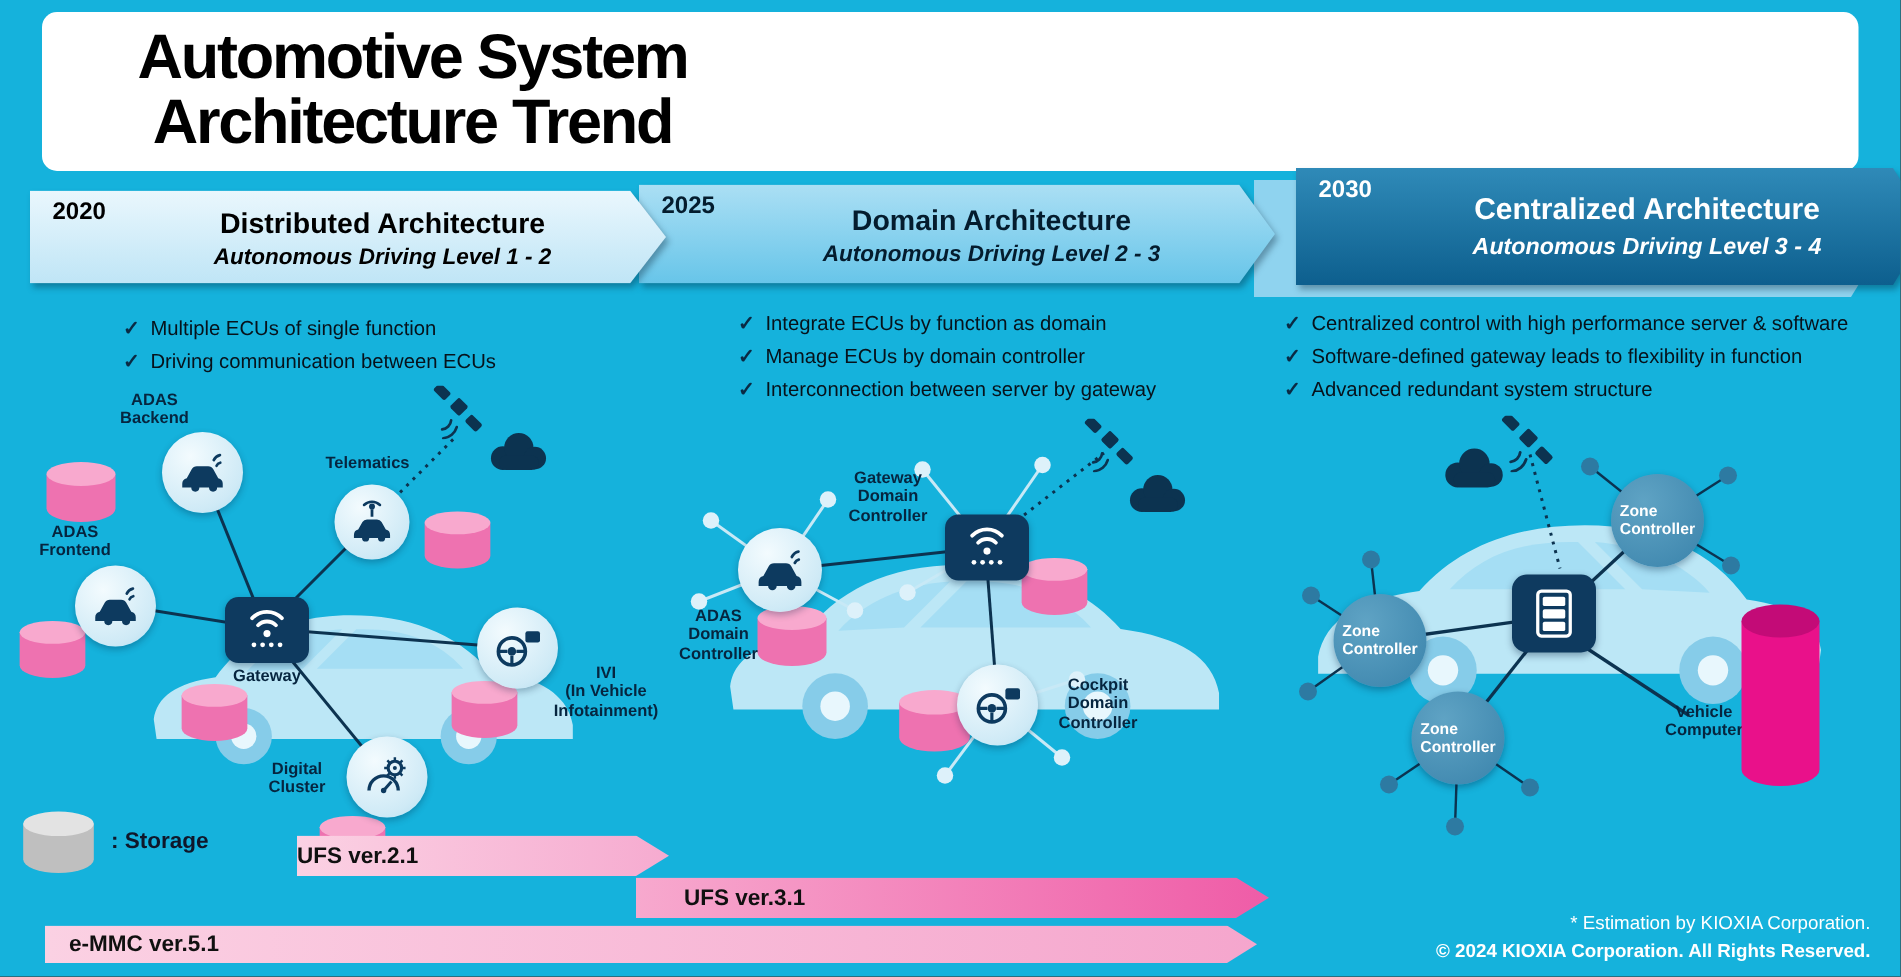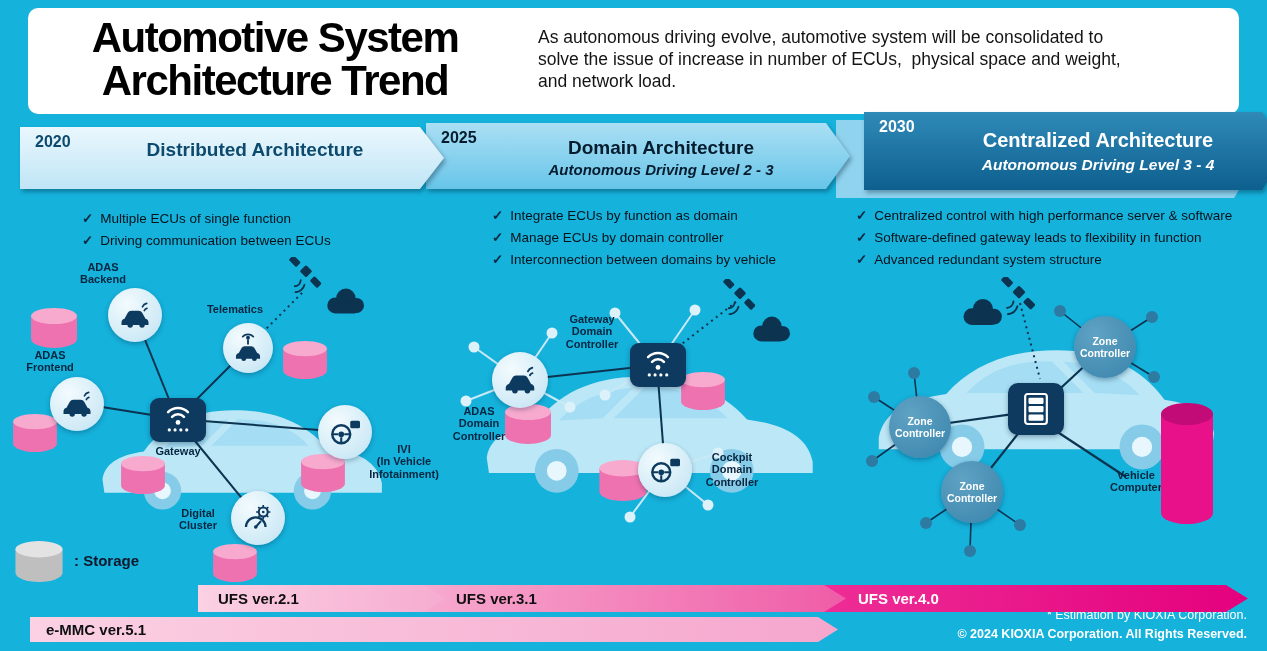--- a/index.html
+++ b/index.html
@@ -18,21 +18,21 @@
 
   
   .banner{position:absolute;filter:drop-shadow(2px 3px 2px rgba(0,25,45,.35));}
   .banner .shape{position:absolute;inset:0;
      clip-path:polygon(0 0,calc(100% - 24px) 0,100% 50%,calc(100% - 24px) 100%,0 100%);}
   .banner .year{position:absolute;left:15px;top:6px;font-size:16px;font-weight:bold;}
   .banner .btitle{position:absolute;left:80px;right:34px;text-align:center;font-weight:bold;}
   .banner .bsub{position:absolute;left:80px;right:34px;text-align:center;font-weight:bold;font-style:italic;}
   .b1{left:20px;top:127px;width:424px;height:62px;z-index:3}
   .b1 .shape{background:linear-gradient(180deg,#eaf7fd,#bfe5f6)}
-  .b1 .year,.b1 .btitle,.b1 .bsub{color:#0c4a6e}
+  .b1 .year,.b1 .btitle,.b1 .bsub{color:#000000}
   .b1 .btitle{top:12px;font-size:19px}
   .b1 .bsub{top:36px;font-size:15px}
   .b2{left:426px;top:123px;width:424px;height:66px;z-index:2}
   .b2 .shape{background:linear-gradient(180deg,#abdff4,#67c5e9)}
   .b2 .year,.b2 .btitle,.b2 .bsub{color:#041c2e}
   .b2 .btitle{top:14px;font-size:19px}
   .b2 .bsub{top:38px;font-size:15px}
   .b3{left:864px;top:112px;width:422px;height:78px;z-index:1}
   .b3 .shape{background:linear-gradient(180deg,#2f8ab8,#0d5f8e)}
   .b3 .year,.b3 .btitle,.b3 .bsub{color:#fff}
@@ -51,21 +51,21 @@
   .phase{position:absolute;}
   .node-circle{position:absolute;border-radius:50%;
      background:radial-gradient(circle at 35% 30%,#f3fbfe,#cfeaf6 70%,#b4ddef);
      box-shadow:0 2px 5px rgba(0,30,60,.3);
      display:flex;align-items:center;justify-content:center;color:#0d3a5f;}
   .node-box{position:absolute;background:#0e3a5f;border-radius:9px;
      box-shadow:0 2px 5px rgba(0,30,60,.35);
      display:flex;align-items:center;justify-content:center;color:#fff;}
   .zone{position:absolute;border-radius:50%;
      background:radial-gradient(circle at 35% 30%,#5fa3c4,#3a83ab);
-     color:#fff;font-weight:bold;font-size:10.5px;text-align:center;line-height:1.15;
+     color:#fff;font-weight:bold;font-size:10.5px;line-height:1.15;
      display:flex;align-items:center;justify-content:center;
      box-shadow:0 2px 5px rgba(0,30,60,.35);}
   .node-label{position:absolute;font-size:11px;font-weight:bold;color:#06253f;
      text-align:center;line-height:1.12;}
 
   
   .legend-label{font-size:15px;font-weight:bold;color:#0f172a}
 
   
   .tl{position:absolute;height:27px;line-height:27px;font-size:15px;font-weight:bold;
@@ -153,29 +153,27 @@
       <ellipse cx="29" cy="13" rx="26" ry="11" fill="#c30b77"></ellipse>
     </symbol>
   </defs>
 </svg>
 
 <div id="frame">
 
   <div class="abs card"></div>
   <h1 class="abs title pre">Automotive System
 Architecture Trend</h1>
-  <p class="abs desc prewrap">As autonomous driving evolve, automotive system will be consolidated to
-solve the issue of increase in number of ECUs,  physical space and weight,
-and network load.</p>
 
   <div class="abs b3back"></div>
   <div class="banner b1">
     <div class="shape"></div>
     <span class="year">2020</span>
     <div class="btitle">Distributed Architecture</div>
+    <div class="bsub">Autonomous Driving Level 1 - 2</div>
   </div>
   <div class="banner b2">
     <div class="shape"></div>
     <span class="year">2025</span>
     <div class="btitle">Domain Architecture</div>
     <div class="bsub">Autonomous Driving Level 2 - 3</div>
   </div>
   <div class="banner b3">
     <div class="shape"></div>
     <span class="year">2030</span>
@@ -197,21 +195,21 @@
     <li>
         <span class="check">✓</span>
         <span>Integrate ECUs by function as domain</span>
       </li>
     <li>
         <span class="check">✓</span>
         <span>Manage ECUs by domain controller</span>
       </li>
     <li>
         <span class="check">✓</span>
-        <span>Interconnection between domains by vehicle</span>
+        <span>Interconnection between server by gateway</span>
       </li>
   </ul>
   <ul class="abs bullets" style="left:856px;top:208px;width:402px">
     <li>
         <span class="check">✓</span>
         <span>Centralized control with high performance server &amp; software</span>
       </li>
     <li>
         <span class="check">✓</span>
         <span>Software-defined gateway leads to flexibility in function</span>
@@ -268,21 +266,21 @@
         </svg>
       </div>
     <div class="node-label pre" style="left:58px;top:6px;width:70px">ADAS
 Backend</div>
 
     <div class="node-circle" style="left:213px;top:68px;width:50px;height:50px">
       <svg width="34" height="34">
           <use href="#ic-telem"></use>
         </svg>
       </div>
-    <div class="node-label" style="left:185px;top:48px;width:80px">Telematics</div>
+    <div class="node-label" style="left:195px;top:48px;width:80px">Telematics</div>
 
     <div class="node-circle" style="left:40px;top:122px;width:54px;height:54px">
       <svg width="36" height="36">
           <use href="#ic-car"></use>
         </svg>
       </div>
     <div class="node-label pre" style="left:2px;top:94px;width:76px">ADAS
 Frontend</div>
 
     <div class="node-box" style="left:140px;top:143px;width:56px;height:44px">
@@ -450,20 +448,19 @@
     <svg class="abs" style="left:310px;top:146px" width="58" height="126">
         <use href="#cyl-magenta"></use>
       </svg>
   </div>
 
   <svg class="abs" style="left:12px;top:540px" width="54" height="43">
       <use href="#cyl-gray"></use>
     </svg>
   <span class="abs legend-label" style="left:74px;top:552px">: Storage</span>
 
-  <div class="tl" style="left:824px;top:585px;width:424px;z-index:8;background:linear-gradient(90deg,#ee2d96,#e4007d);color:#fff;padding-left:34px">UFS ver.4.0</div>
   <div class="tl" style="left:424px;top:585px;width:422px;z-index:9;background:linear-gradient(90deg,#f7a9ce,#ef5ca7);color:#101010;padding-left:32px">UFS ver.3.1</div>
-  <div class="tl" style="left:198px;top:585px;width:248px;z-index:10;background:linear-gradient(90deg,#fbd1e3,#f6abd0);color:#101010;padding-left:20px">UFS ver.2.1</div>
+  <div class="tl" style="left:198px;top:557px;width:248px;z-index:10;background:linear-gradient(90deg,#fbd1e3,#f6abd0);color:#101010;">UFS ver.2.1</div>
   <div class="emmc" style="left:30px;top:617px;width:808px;z-index:10;background:linear-gradient(90deg,#fbd1e3,#f5a6cd);color:#101010;padding-left:16px">e-MMC ver.5.1</div>
 
   <div class="abs footer-est">* Estimation by KIOXIA Corporation.</div>
   <div class="abs footer-copy">© 2024 KIOXIA Corporation. All Rights Reserved.</div>
 </div>
 
 </body></html>

